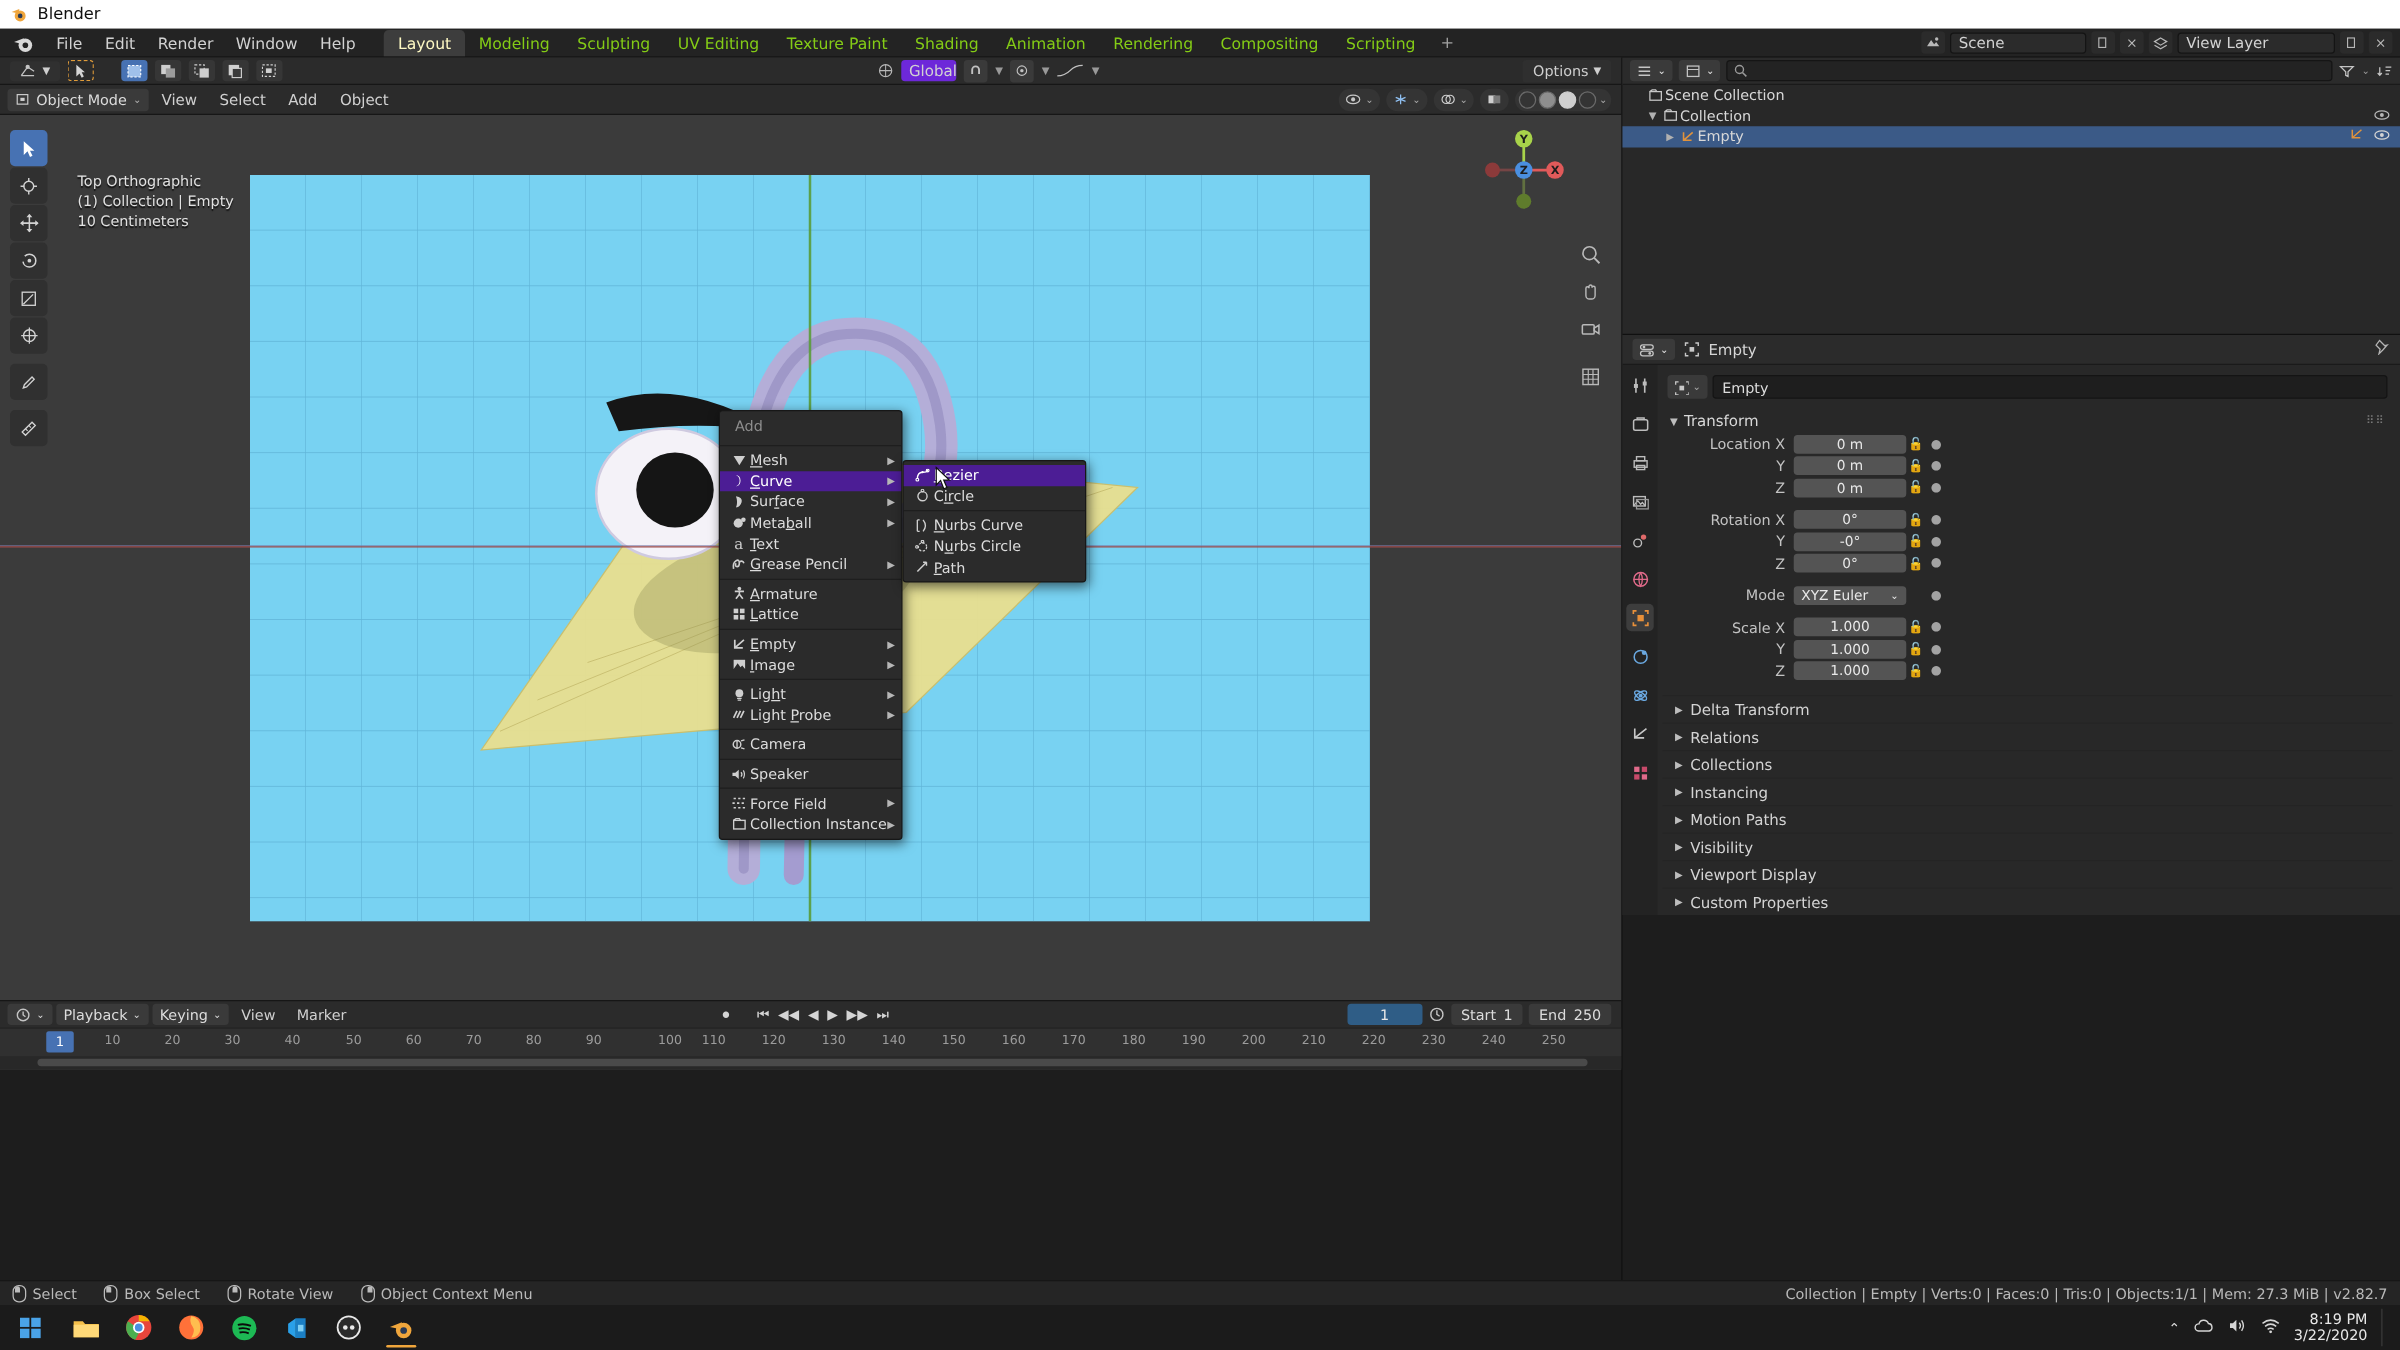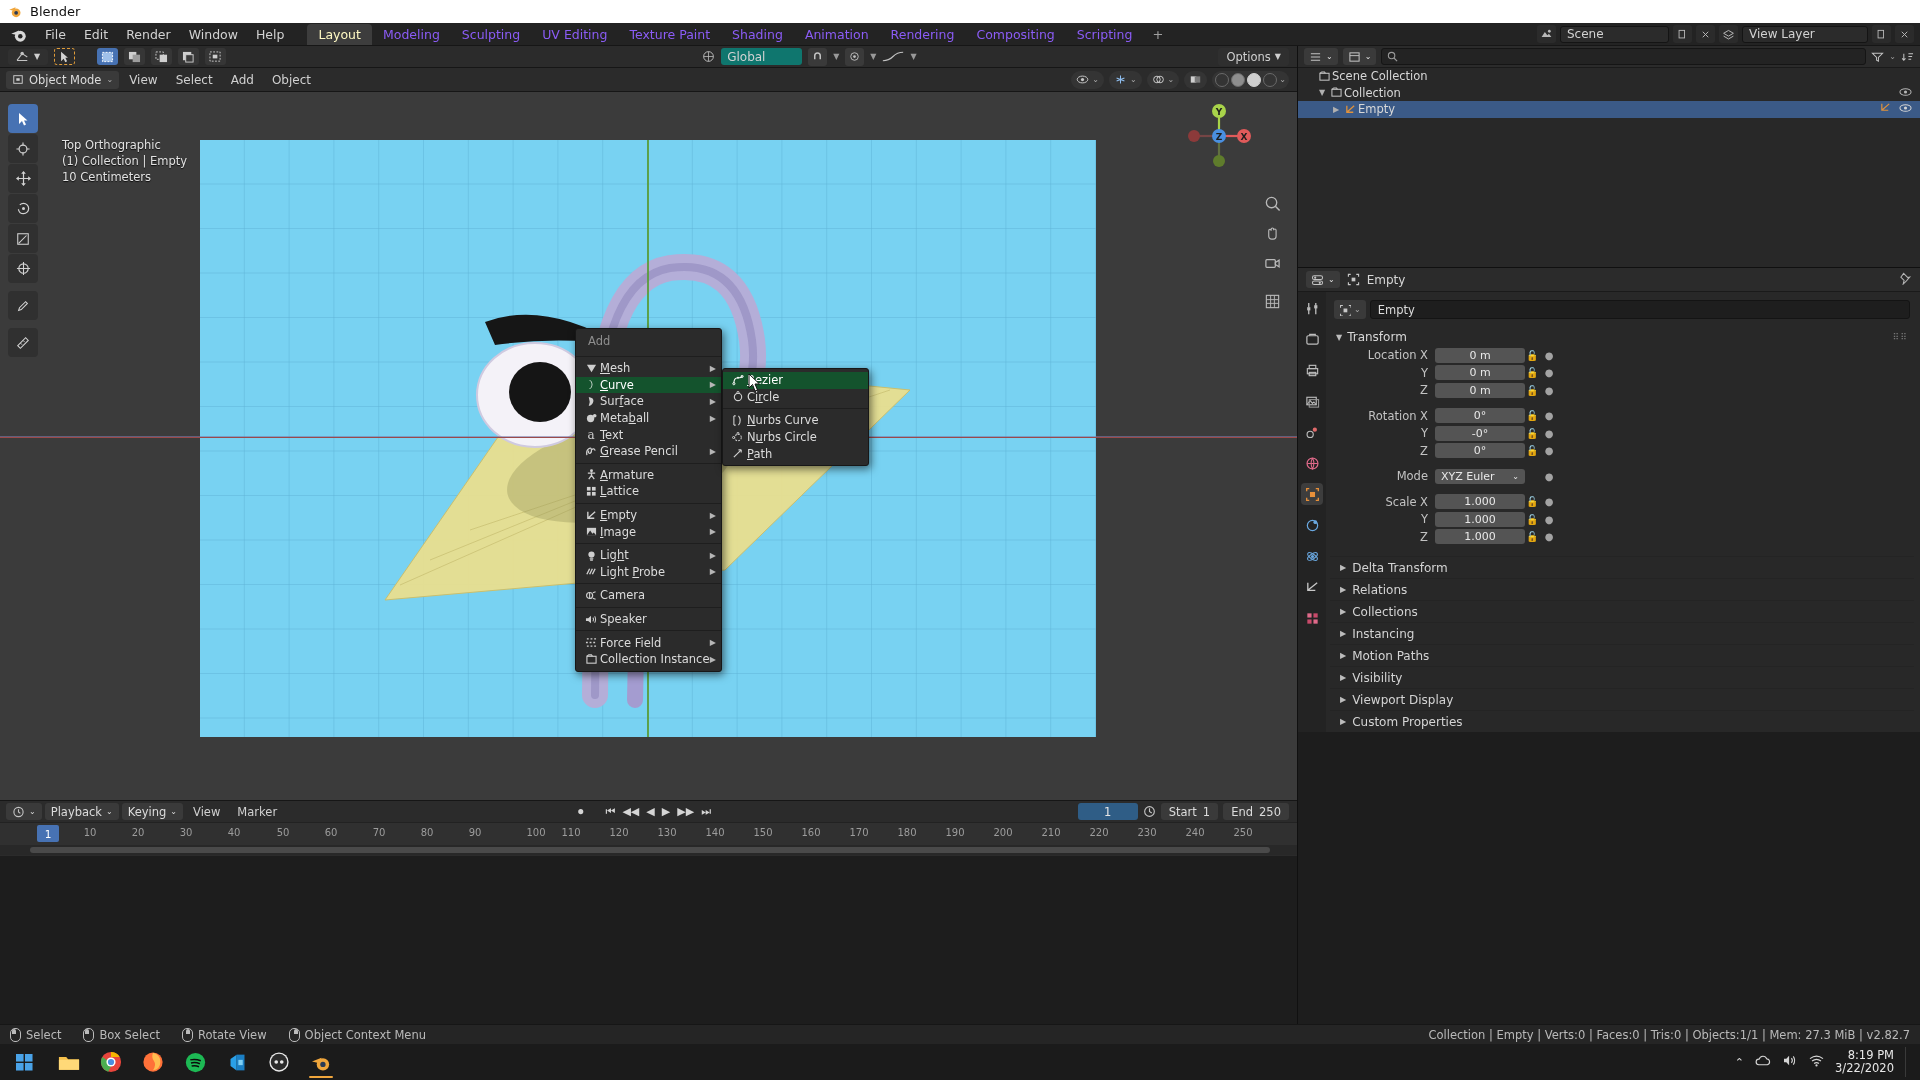--- a/index.html
+++ b/index.html
@@ -13,21 +13,21 @@
   #win-titlebar .wlogo { width:15px;height:15px;margin-right:7px;display:block; }
   .wtitle-label { font-size:13px; color:#111; }
 
   
   #topbar { height:23px; background:#232323; display:flex; align-items:center;
     border-bottom:1px solid #161616; position:relative; }
   .blogo { width:22px; height:19px; margin:0 6px 0 8px; flex:none; }
   .menu-item { padding:2px 9px; font-size:12.5px; color:#d2d2d2; white-space:nowrap;
     border-radius:3px; cursor:default; }
   .wkspaces { display:flex; align-items:center; margin-left:14px; gap:0px; }
-  .ws { padding:3px 11px; font-size:12.5px; color:#8b5cf6; border-radius:4px 4px 0 0; }
+  .ws { padding:3px 11px; font-size:12.5px; color:#84cc16; border-radius:4px 4px 0 0; }
   .ws.active { background:#3d3d3d; color:#fef9c3; }
   .ws-plus { color:#a0a0a0; padding:3px 9px; font-size:13px; }
   #topbar-right { margin-left:auto; display:flex; align-items:center; gap:4px; padding-right:6px; }
   .tb-field { background:#2b2b2b; border:1px solid #141414; border-radius:3px; height:17px;
     display:flex; align-items:center; padding:0 6px; font-size:12px; color:#d2d2d2; }
   .tb-icobtn { width:19px; height:18px; background:#2b2b2b; border-radius:3px;
     display:flex; align-items:center; justify-content:center; }
 
   
   #main { display:flex; height:1080px; }
@@ -89,21 +89,21 @@
     color:#b9b9b9; }
 
   
   #add-menu { position:absolute; left:575px; top:236px; width:147px;
     background:#2b2b2b; border:1px solid #171717; border-radius:3px;
     box-shadow:2px 3px 9px rgba(0,0,0,.55); padding-bottom:3px; z-index:40; }
   #add-menu-title { font-size:11.5px; color:#8e8e8e; padding:5px 0 5px 12px; }
   .am-sep { height:1px; background:#1e1e1e; margin:3px 0; }
   .am-item { height:16.6px; display:flex; align-items:center; padding:0 4px 0 6px;
     font-size:11.5px; color:#dcdcdc; position:relative; }
-  .am-item.hl { background:#14532d; color:#fff; }
+  .am-item.hl { background:#4c1d95; color:#fff; }
   .am-ico { width:18px; height:14px; display:flex; align-items:center;
     justify-content:center; flex:none; color:#cfcfcf; }
   .am-item.hl .am-ico { color:#fff; }
   .am-label { flex:1; }
   .am-label u { text-decoration:underline; }
   .am-arrow { font-size:8px; color:#b6b6b6; margin-right:1px; }
 
   #sub-menu { position:absolute; left:722px; top:276px; width:147px;
     background:#2b2b2b; border:1px solid #171717; border-radius:3px;
     box-shadow:2px 3px 9px rgba(0,0,0,.55); padding:3px 0; z-index:41; }
@@ -319,21 +319,21 @@
             <rect x="1" y="1" width="11" height="10" fill="none" stroke="#cfcfcf" stroke-dasharray="2 1.5"></rect>
             <rect x="4" y="4" width="5" height="4" fill="#cfcfcf"></rect>
           </svg>
       </div>
 
       <div style="margin-left:470px; display:flex; align-items:center; gap:6px;">
         <svg width="13" height="13" viewBox="0 0 16 16">
             <circle cx="8" cy="8" r="6" fill="none" stroke="#b7b7b7" stroke-width="1.2"></circle>
             <path d="M2 8 H14 M8 2 V14" stroke="#b7b7b7" stroke-width="1"></path>
           </svg>
-        <div class="tb-field" style="width:81px;background:#0f766e;border:none">Global</div>
+        <div class="tb-field" style="width:44px;background:#6d28d9;border:none">Global</div>
         <div class="tb-icobtn" style="background:#3a3a3a">
           <svg width="11" height="11" viewBox="0 0 16 16">
               <path d="M4 12 V7 a4 4 0 0 1 8 0 V12" fill="none" stroke="#c2c2c2" stroke-width="2.2"></path>
             </svg>
         </div>
         <span style="font-size:8px;color:#999">▼</span>
         <div class="tb-icobtn" style="background:#3a3a3a">
           <svg width="11" height="11" viewBox="0 0 16 16">
               <circle cx="8" cy="8" r="5.5" fill="none" stroke="#c2c2c2" stroke-width="1.3"></circle>
               <circle cx="8" cy="8" r="2" fill="#c2c2c2"></circle>

